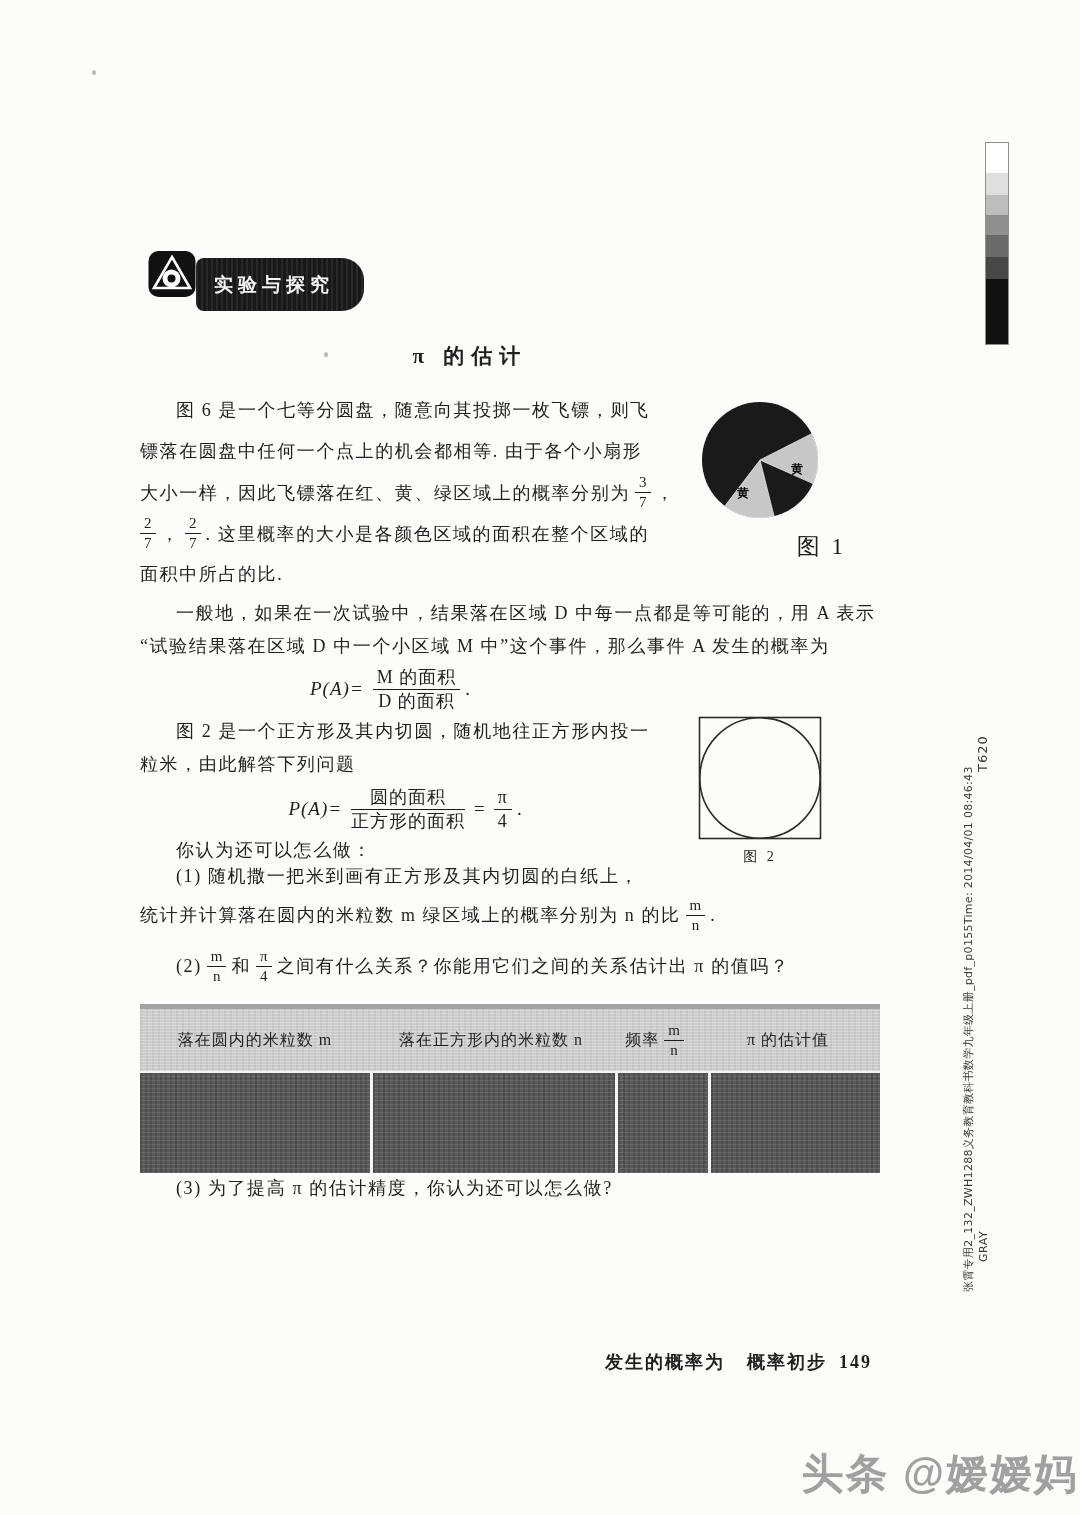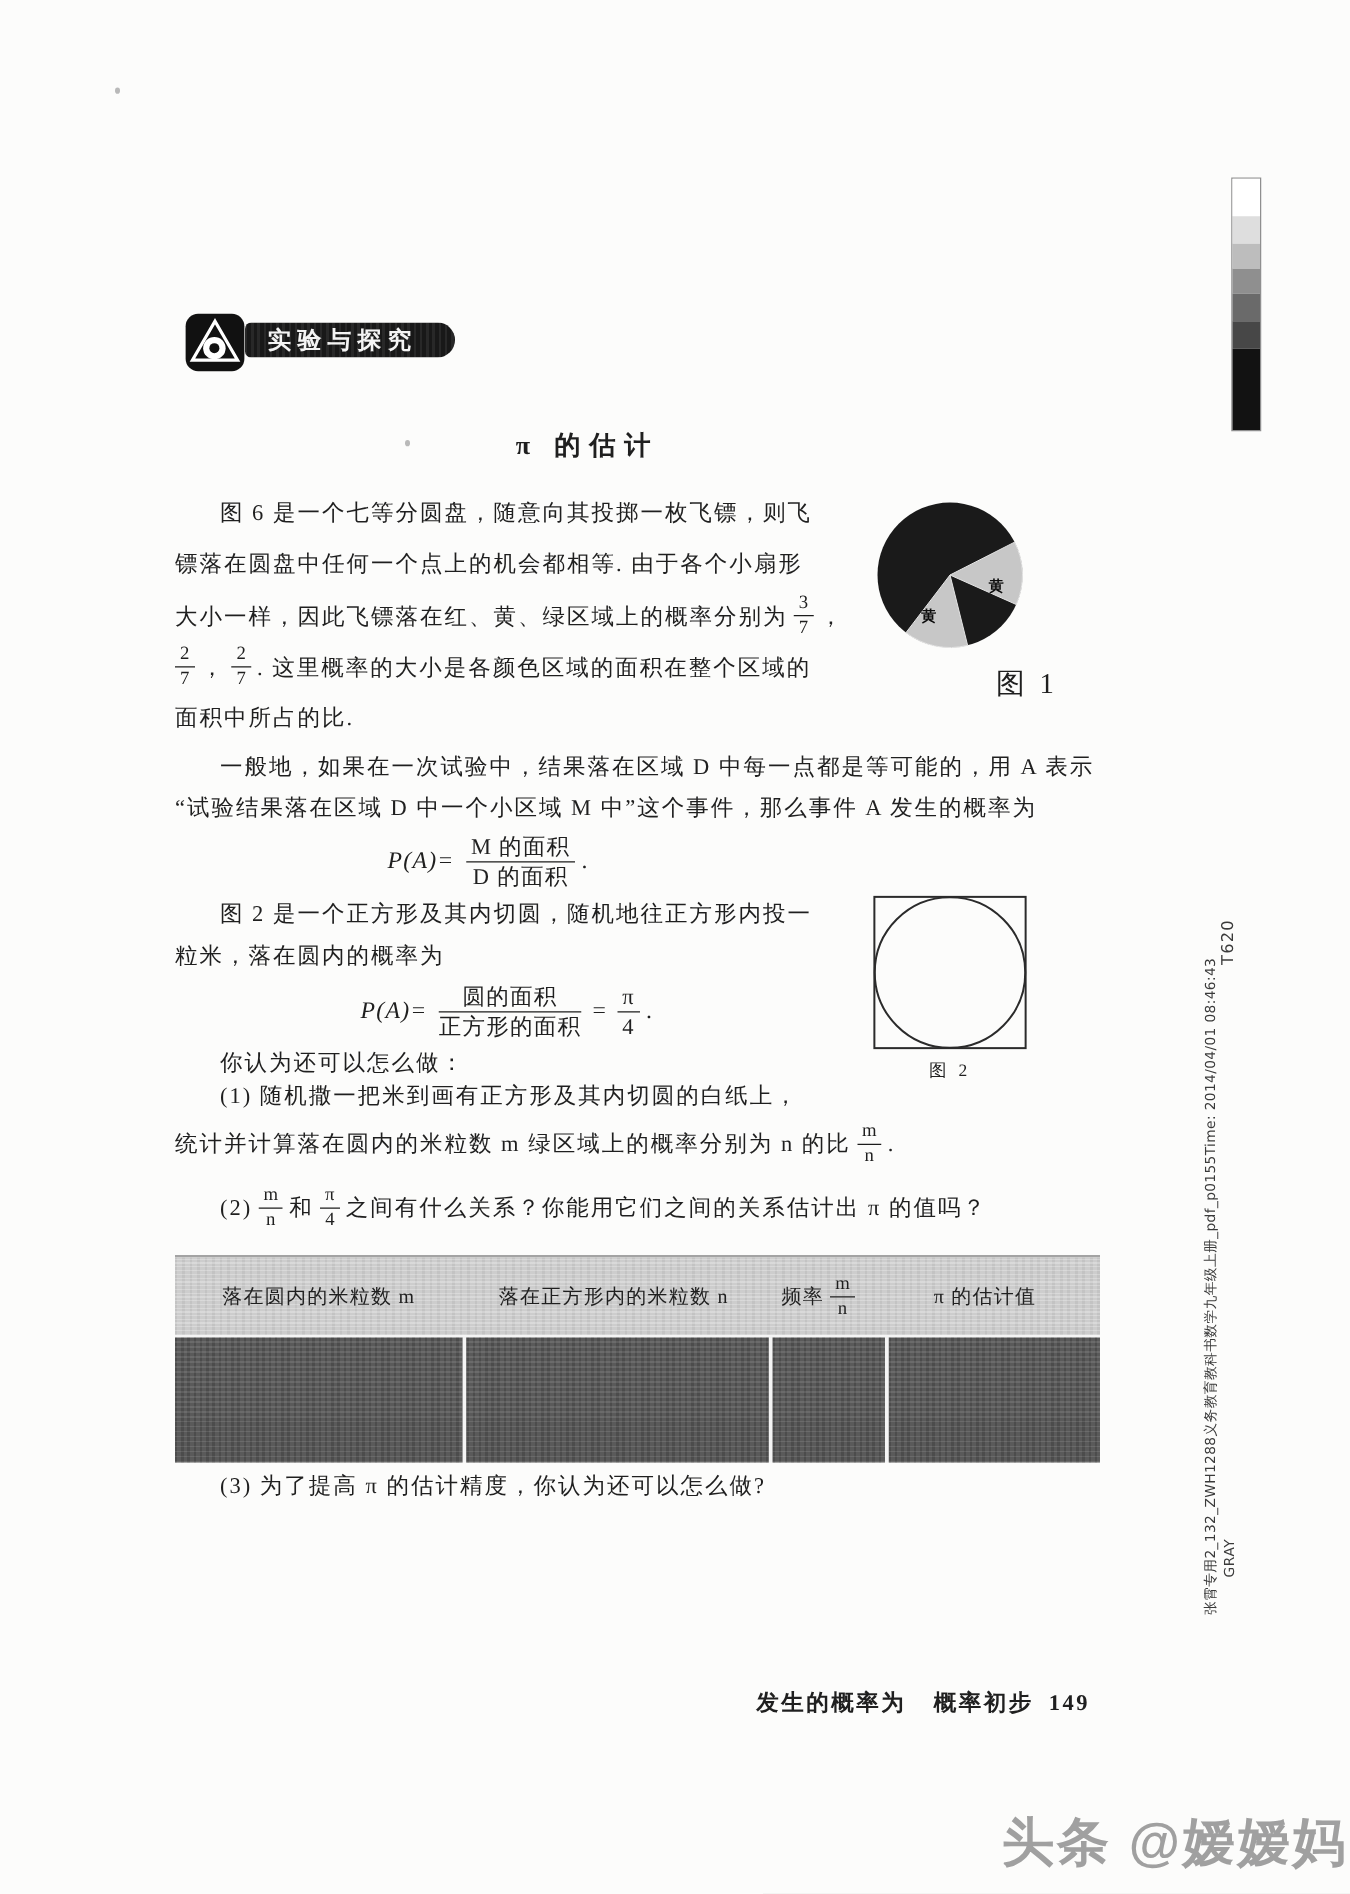--- a/index.html
+++ b/index.html
@@ -8,21 +8,21 @@
     background:var(--page-bg,#fcfcfb);
     font-family:"Liberation Serif","DejaVu Serif",serif;
     color:#1f1f1f; overflow:hidden;
   }
   .abs{position:absolute;}
   .speck{position:absolute; width:4px; height:5px; background:#b9b9b9; border-radius:50%;}
 
   
   .logo{left:148px; top:250px;}
   .badge-pill{
-    left:196px; top:258px; height:28px; display:flex; align-items:center;
+    left:196px; top:258px; height:53px; display:flex; align-items:center;
     padding:0 30px 0 18px; border-radius:8px 22px 22px 8px;
     background:var(--badge-bg,#181818);
     background-image:repeating-linear-gradient(90deg, rgba(255,255,255,.07) 0 2px, transparent 2px 5px);
     color:#f4f4f4; font-family:"Liberation Sans","DejaVu Sans",sans-serif;
     font-weight:bold; font-size:19px; letter-spacing:5px;
   }
 
   .title{
     left:140px; top:342px; width:660px; text-align:center;
     font-size:21px; font-weight:bold; letter-spacing:7px; margin:0;
@@ -64,21 +64,21 @@
   .fig1-svg{left:676px; top:396px;}
   .fig1-caption{left:676px; top:531px; width:170px; text-align:right; font-size:23px; letter-spacing:3px;}
   .fig2-svg{left:698px; top:716px;}
   .fig2-caption{left:698px; top:848px; width:124px; text-align:center; font-size:14px; letter-spacing:3px;}
   .pie-dark{fill:var(--pie-dark,#1a1a1a);}
   .pie-light{fill:var(--pie-light,#c7c7c7); stroke:#e6e6e6; stroke-width:0.8;}
   .pie-label{font-size:12px; font-weight:bold; fill:#0d0d0d; font-family:"Liberation Serif","DejaVu Serif",serif;}
   .line-draw{stroke:#2b2b2b; stroke-width:1.6; fill:none;}
 
   
-  .table{left:140px; top:1004px; width:740px; border-top:2px solid #a3a3a3;}
+  .table{left:140px; top:1004px; width:740px; border-top:5px solid #a3a3a3;}
   .thead{
     display:flex; height:62px;
     background:var(--table-header-bg,#cdcdcd);
     background-image:repeating-linear-gradient(0deg, rgba(255,255,255,.25) 0 1px, transparent 1px 3px),
                      repeating-linear-gradient(90deg, rgba(0,0,0,.05) 0 2px, transparent 2px 6px);
     border-bottom:2px solid #f4f4f4;
   }
   .th{display:flex; align-items:center; justify-content:center; font-size:16px; letter-spacing:1px; white-space:nowrap;}
   .tbody{display:flex; gap:3px; background:#f4f4f4; height:100px;}
   .td{
@@ -175,21 +175,21 @@
     <span class="flhs">P(A)=</span>
     <span class="frac frac-fm">
       <span class="fnum">M 的面积</span>
       <span class="fden">D 的面积</span>
     </span>
     <span>.</span>
   </div>
 
   <div class="abs para3 body-text">
     <div class="pline" style="text-indent:2em;">图 2 是一个正方形及其内切圆，随机地往正方形内投一</div>
-    <div class="pline">粒米，落在圆内的概率为</div>
+    <div class="pline">粒米，由此解答下列问题</div>
   </div>
 
   <div class="abs formula formula2">
     <span class="flhs">P(A)=</span>
     <span class="frac frac-fm">
       <span class="fnum">圆的面积</span>
       <span class="fden">正方形的面积</span>
     </span>
     <span class="feq">=</span>
     <span class="frac frac-fm">

